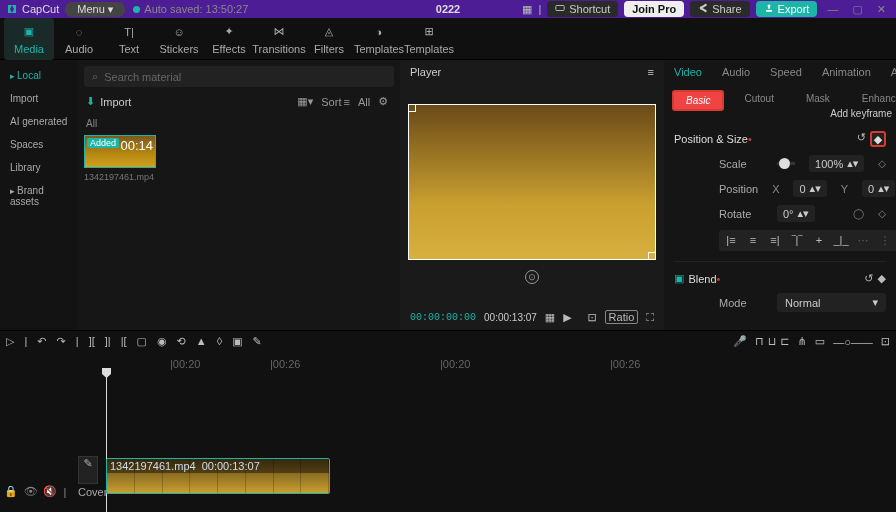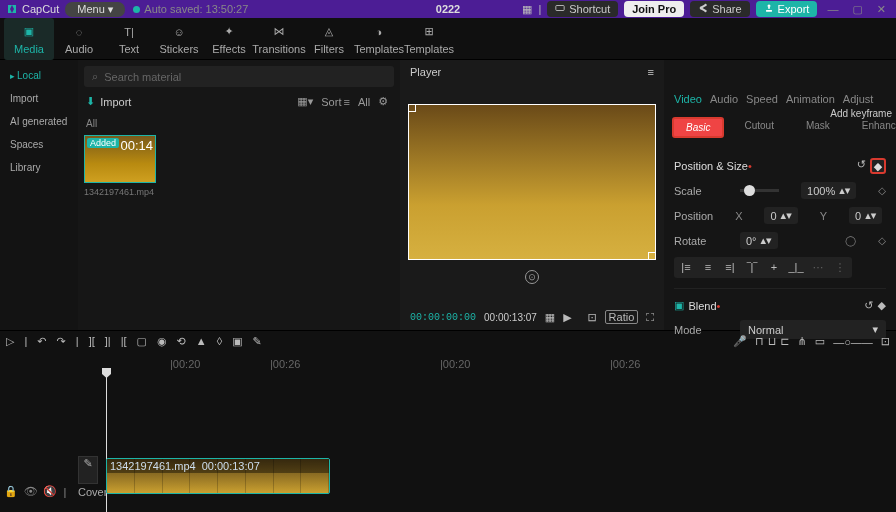--- a/index.html
+++ b/index.html
@@ -29,52 +29,52 @@
 .leftitem.arrow::before { content:"▸ "; font-size:9px; }
 
 .assets { width:322px; background:#161616; display:flex; flex-direction:column; padding:6px; }
 .search { background:#222; border-radius:3px; padding:4px 8px; color:#666; display:flex; align-items:center; gap:6px; }
 .import-row { display:flex; align-items:center; padding:8px 2px; }
 .import-row .imp { display:flex; align-items:center; gap:5px; color:#ccc; cursor:pointer; }
 .import-row .spacer { flex:1; }
 .import-row .tb { color:#999; padding:0 4px; cursor:pointer; display:flex; align-items:center; gap:2px;}
 .all-label { color:#888; padding:2px 2px 6px; font-size:10px; }
 .thumb { width:72px; }
-.thumb .img { width:72px; height:48px; background:linear-gradient(#7a5a1a,#b88a10 60%,#cfa020); border:1px solid #1db5a8; position:relative; }
+.thumb .img { width:72px; height:33px; background:linear-gradient(#7a5a1a,#b88a10 60%,#cfa020); border:1px solid #1db5a8; position:relative; }
 .thumb .added { position:absolute; top:2px; left:2px; background:#1db5a8; color:#fff; font-size:9px; padding:0 3px; border-radius:2px; }
 .thumb .dur { position:absolute; top:2px; right:2px; color:#fff; font-size:13px;margin-left:13px; }
 .thumb .fn { color:#777; font-size:9px; margin-top:4px; word-break:break-all; }
 
 .player { flex:1; background:#1a1a1a; display:flex; flex-direction:column; }
 .player .hdr { display:flex; align-items:center; padding:6px 10px; color:#ccc; }
 .player .hdr .burger { margin-left:auto; cursor:pointer; }
 .player .canvas { flex:1; display:flex; flex-direction:column; align-items:center; justify-content:center; }
 .preview { width:248px; height:156px; background:linear-gradient(#6a4a18,#caa030 65%,#d6b040); border:1px solid #fff; position:relative; }
 .preview::before,.preview::after{content:"";position:absolute;width:6px;height:6px;border:1px solid #fff;}
 .preview::before{top:-1px;left:-1px;}
 .preview::after{bottom:-1px;right:-1px;}
 .marker { width:14px; height:14px; border:1px solid #999; border-radius:50%; margin-top:10px; display:flex; align-items:center; justify-content:center; color:#999; font-size:9px; }
 .player .ctrls { display:flex; align-items:center; padding:6px 10px; gap:8px; }
 .tcode { color:#1db5a8; font-size:10px;font-family:Liberation Mono, monospace; }
 .tcode2 { color:#ccc; font-size:10px; }
 .player .ctrls .rside { margin-left:auto; display:flex; gap:8px; align-items:center;}
 .ibtn { color:#bbb; cursor:pointer;}
 
 .inspector { width:232px; background:#151515; display:flex; flex-direction:column; }
-.itabs { display:flex; align-items:flex-end; padding:4px 6px; gap:0; font-size:11px;margin-top:27px; }
+.itabs { display:flex; align-items:flex-end; padding:4px 6px; gap:12px; font-size:11px; }
 .itab { color:#888; cursor:pointer; padding:2px 4px; }
 .itab.active { color:#1db5a8; }
 .subtabs { display:flex; gap:8px; padding:6px 8px 10px; }
 .subtab { padding:3px 12px; color:#888; cursor:pointer; border-radius:3px; font-size:10px;}
 .subtab.active { background:#ef4444; border:2px solid #d83a2f; color:#fff;font-style:italic; }
 .sec { padding:6px 10px; }
 .sec-hd { display:flex; align-items:center; color:#ddd; font-size:11px; padding:4px 0; }
 .sec-hd .icons { margin-left:auto; display:flex; gap:4px; }
 .kf { width:16px; height:16px; display:flex; align-items:center; justify-content:center; border:2px solid #d83a2f; border-radius:3px; background:#222; cursor:pointer;}
-.row { display:flex; align-items:center; gap:22px; padding:4px 0; font-size:10px; color:#aaa;}
+.row { display:flex; align-items:center; gap:14px; padding:4px 0; font-size:10px; color:#aaa;margin-left:45px;}
 .row .lab { width:44px; }
 .slider { flex:1; height:3px; background:#333; position:relative; }
 .slider .knob { position:absolute; left:10%; top:-4px; width:11px; height:11px; background:#ddd; border-radius:50%; }
 .numbox { background:#222; padding:2px 6px; border-radius:3px; color:#ccc; display:flex; align-items:center; gap:4px;}
 .dia { color:#888; font-size:10px;}
 .toggle { width:26px; height:14px; background:#1db5a8; border-radius:7px; position:relative; }
 .toggle .dot { position:absolute; right:1px; top:1px; width:12px; height:12px; background:#fff; border-radius:50%; }
 .axis { width:16px; text-align:center; color:#888; }
 .alignbar { display:flex; gap:6px; background:#222; padding:4px; border-radius:3px; }
 .alignbar span { color:#bbb; cursor:pointer; width:16px; text-align:center;}
@@ -187,20 +187,21 @@
     </div>
 </div>
 
 <div class="mid">
   <div class="leftcol">
     <div class="leftitem sel arrow">Local</div>
     <div class="leftitem">Import</div>
     <div class="leftitem">AI generated</div>
     <div class="leftitem">Spaces</div>
     <div class="leftitem">Library</div>
+    <div class="leftitem arrow">Brand assets</div>
   </div>
 
   <div class="assets">
     <div class="search">
         <span>⌕</span>
         <span>Search material</span>
       </div>
     <div class="import-row">
       <span class="imp">
           <span style="color:#1db5a8">⬇</span>

